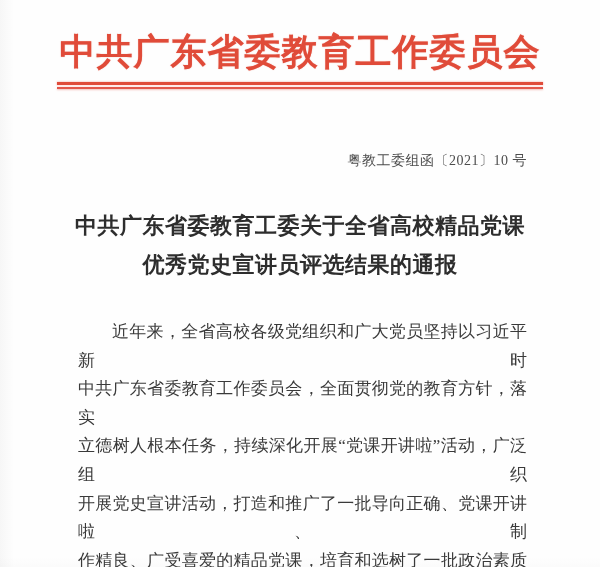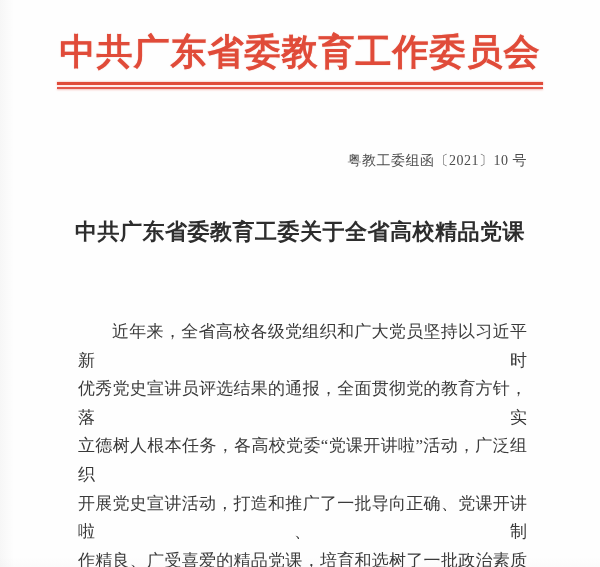--- a/index.html
+++ b/index.html
@@ -60,21 +60,21 @@
     width: 527px;
     text-align: right;
     font-size: 14px;
     color: #4c4c4c;
     letter-spacing: 0.5px;
     white-space: nowrap;
   }
   
   .doc-title {
     position: absolute;
-    top: 212px;
+    top: 206px;
     left: 0;
     width: 100%;
     text-align: center;
     font-size: 22px;
     font-weight: bold;
     color: #2d2d2d;
     line-height: 39px;
     letter-spacing: 0.5px;
   }
   
@@ -105,24 +105,25 @@
   <div class="red-rule">
     <div class="bar-thick"></div>
     <div class="bar-gap"></div>
     <div class="bar-thin"></div>
   </div>
 
   <div class="doc-number">粤教工委组函〔2021〕10 号</div>
 
   <div class="doc-title">
     <div>中共广东省委教育工委关于全省高校精品党课</div>
+    <div>优秀党史宣讲员评选结果的通报</div>
   </div>
 
   <div class="body-block">
     <div class="line justify indent">近年来，全省高校各级党组织和广大党员坚持以习近平新时</div>
-    <div class="line justify">优秀党史宣讲员评选结果的通报，全面贯彻党的教育方针，落实</div>
-    <div class="line justify">立德树人根本任务，各高校党委“党课开讲啦”活动，广泛组织</div>
+    <div class="line justify">中共广东省委教育工作委员会，全面贯彻党的教育方针，落实</div>
+    <div class="line justify">立德树人根本任务，持续深化开展“党课开讲啦”活动，广泛组织</div>
     <div class="line justify">开展党史宣讲活动，打造和推广了一批导向正确、党课开讲啦、制</div>
     <div class="line justify">作精良、广受喜爱的精品党课，培育和选树了一批政治素质好、</div>
 
   </div>
 
 </div>
 
 </body></html>

